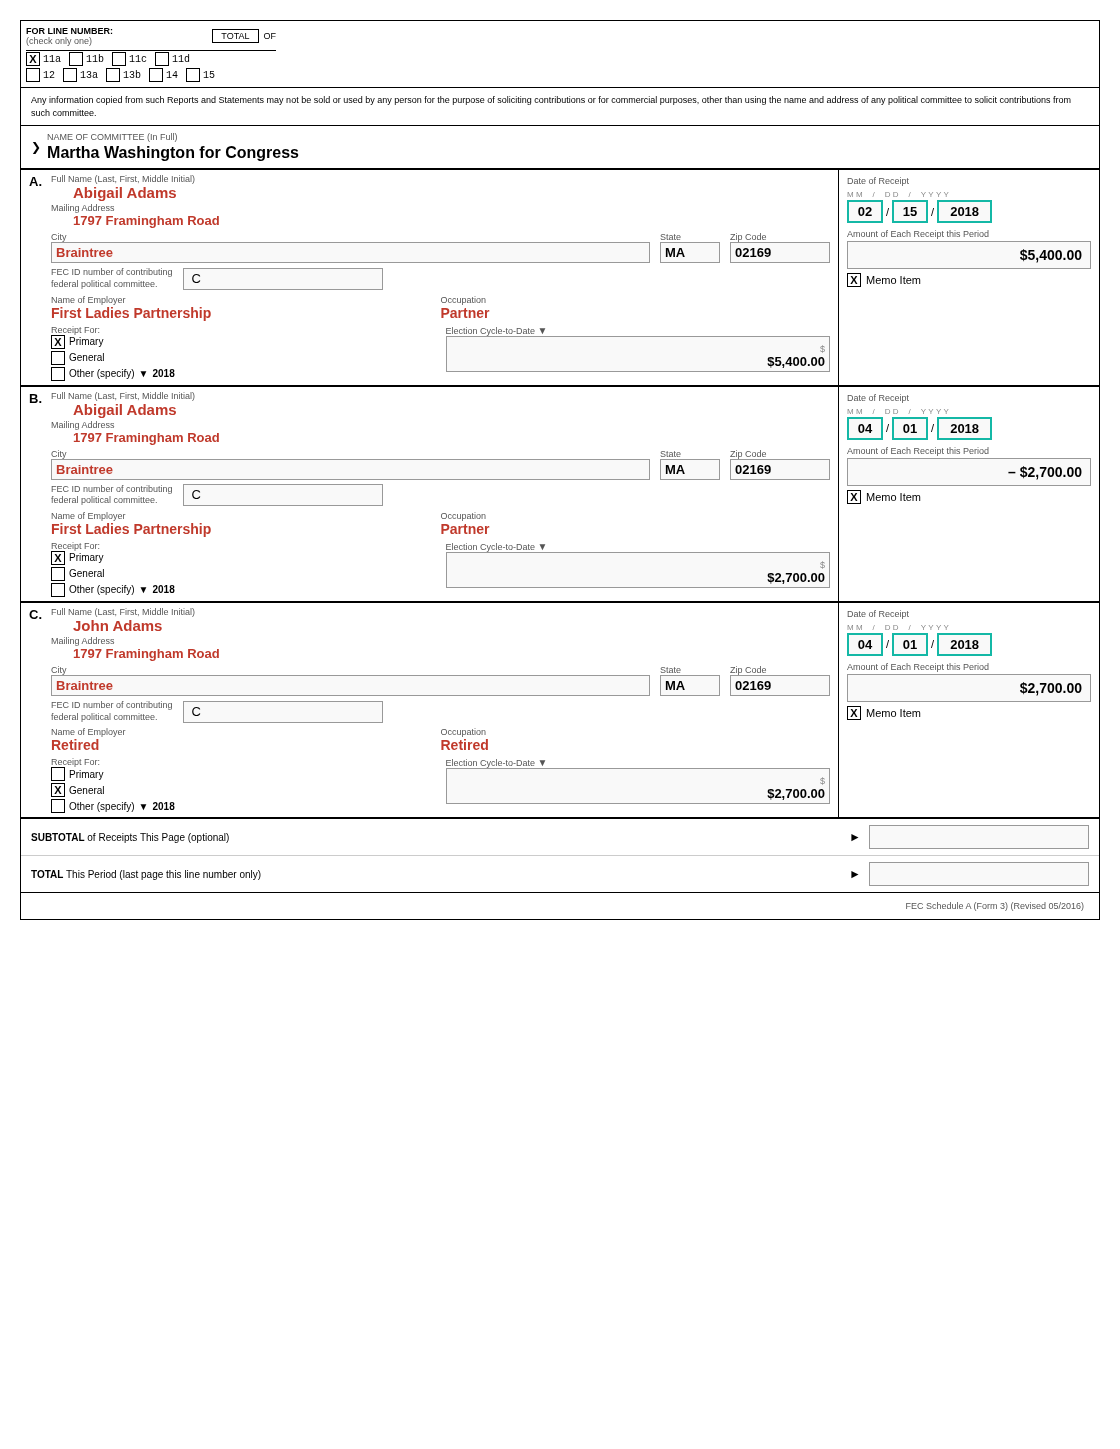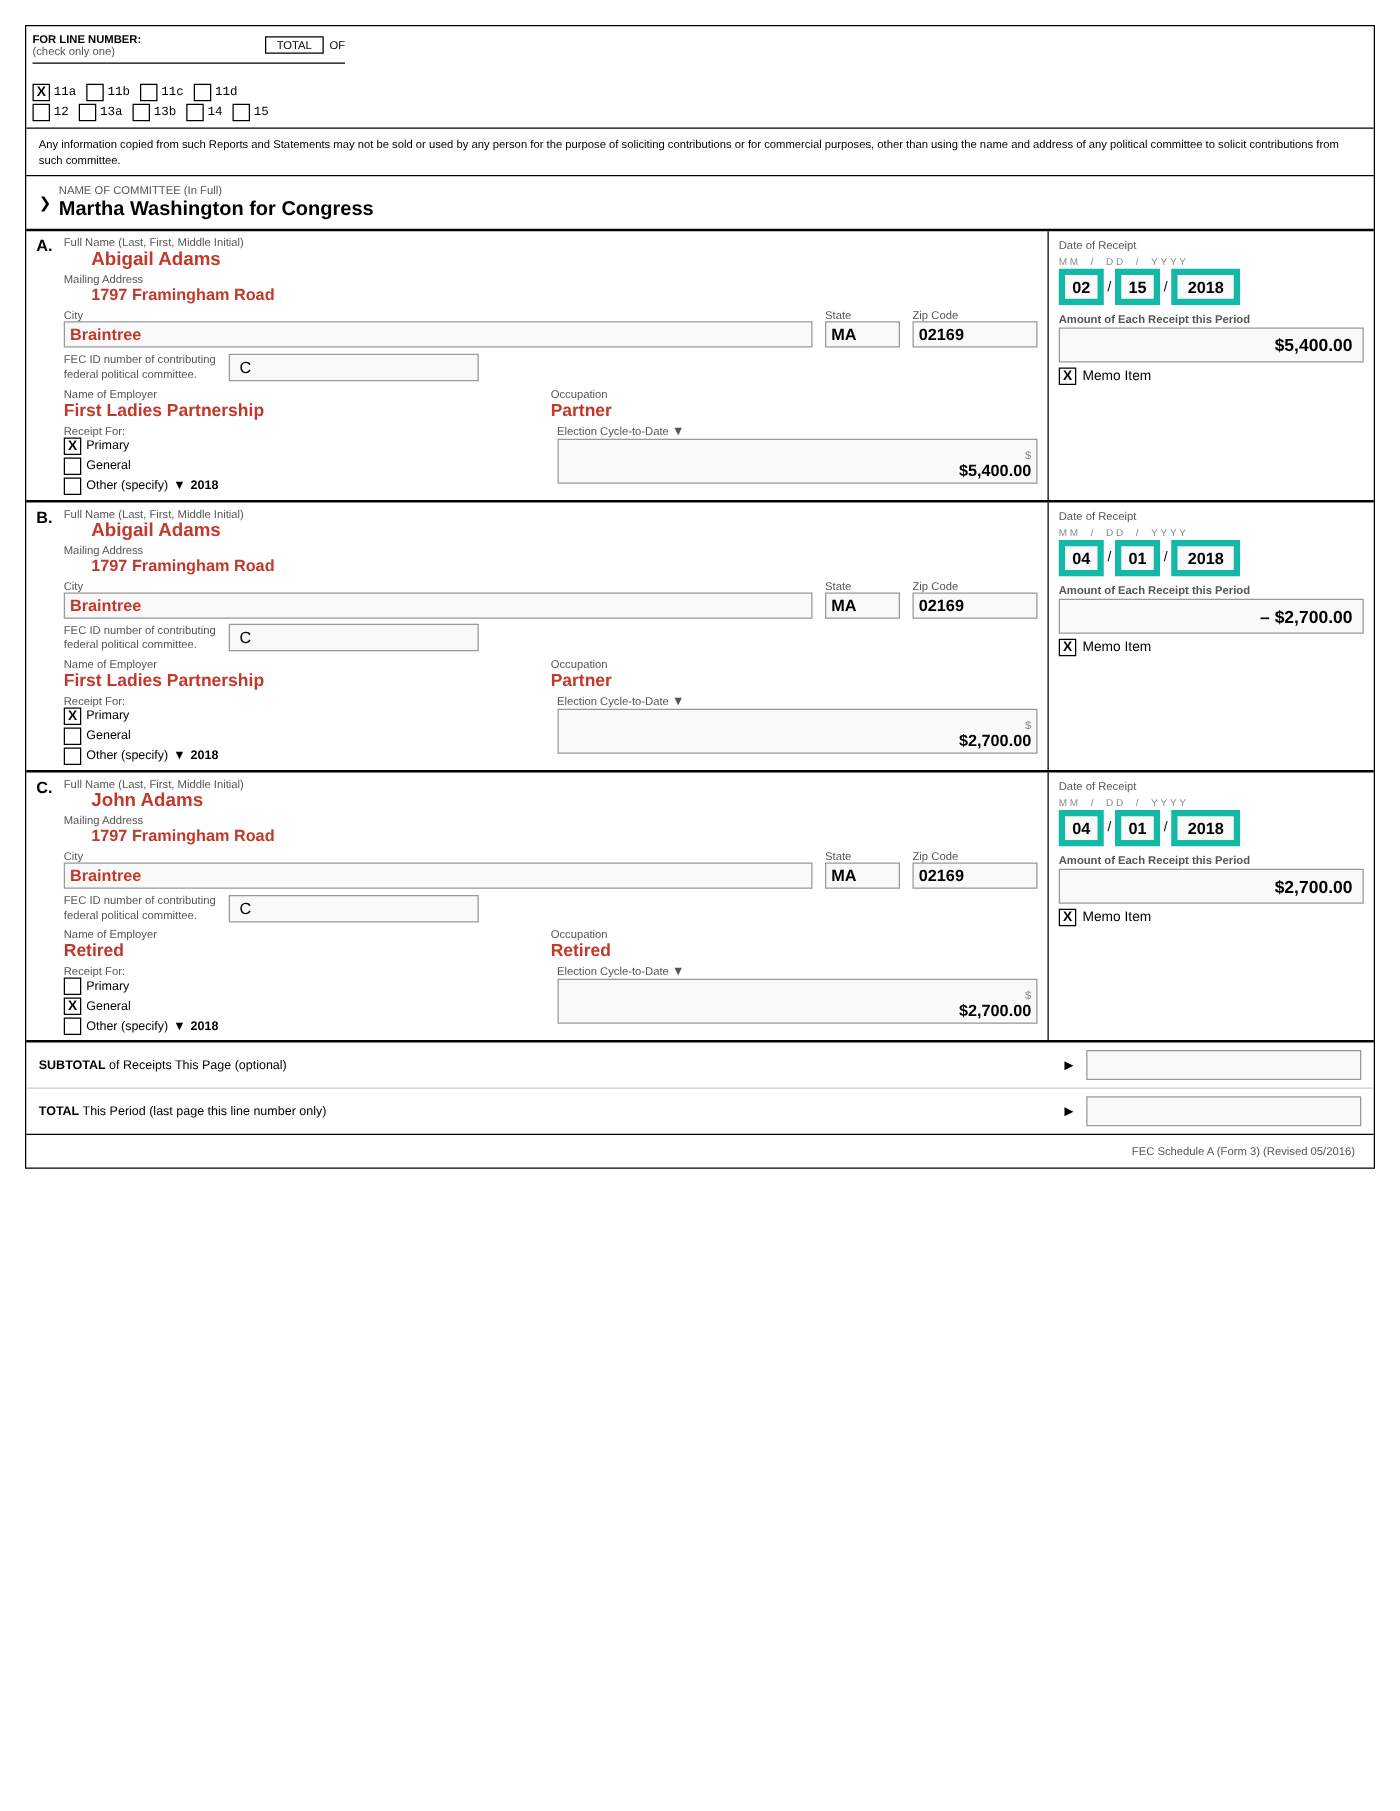--- a/index.html
+++ b/index.html
@@ -49,21 +49,21 @@
     }
     .header-right {
       width: 260px;
       padding: 5px;
     }
     .line-number-header {
       display: flex;
       align-items: center;
       border-bottom: 1px solid #000;
       padding-bottom: 4px;
-      margin-bottom: 16px;
+      margin-bottom: 1px;
     }
     .line-number-label {
       font-size: 9px;
       font-weight: bold;
       margin-right: 8px;
     }
     .page-of {
       display: flex;
       align-items: center;
       gap: 5px;
@@ -254,41 +254,40 @@
       color: #555;
       margin-bottom: 4px;
     }
     .date-box-row {
       display: flex;
       align-items: center;
       gap: 3px;
       margin-bottom: 6px;
     }
     .date-segment {
-      border: 5px solid #14b8a6;
+      border: 2px solid #14b8a6;
       background: #f9f9f9;
       padding: 2px 4px;
       min-width: 36px;
       min-height: 22px;
       text-align: center;
       font-weight: bold;
       font-size: 13px;
     }
     .date-segment.year {
       min-width: 55px;
     }
     .date-slash { font-size: 11px; }
     .amount-section {
       margin-top: 4px;
     }
     .amount-label {
       font-size: 9px;
       color: #555;
       margin-bottom: 2px;
-      font-weight: bold;
     }
     .amount-box {
       border: 1px solid #999;
       background: #f9f9f9;
       padding: 4px 8px;
       min-height: 28px;
       display: flex;
       align-items: center;
       justify-content: flex-end;
       font-size: 14px;

